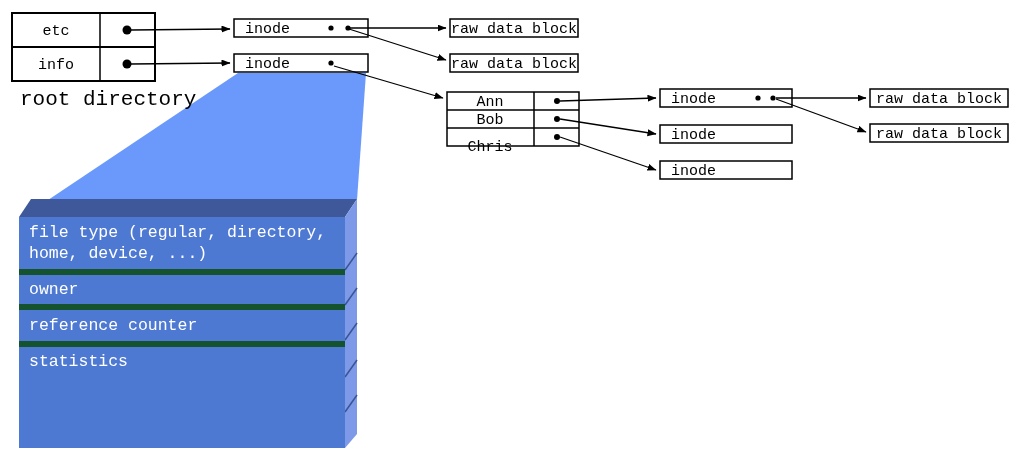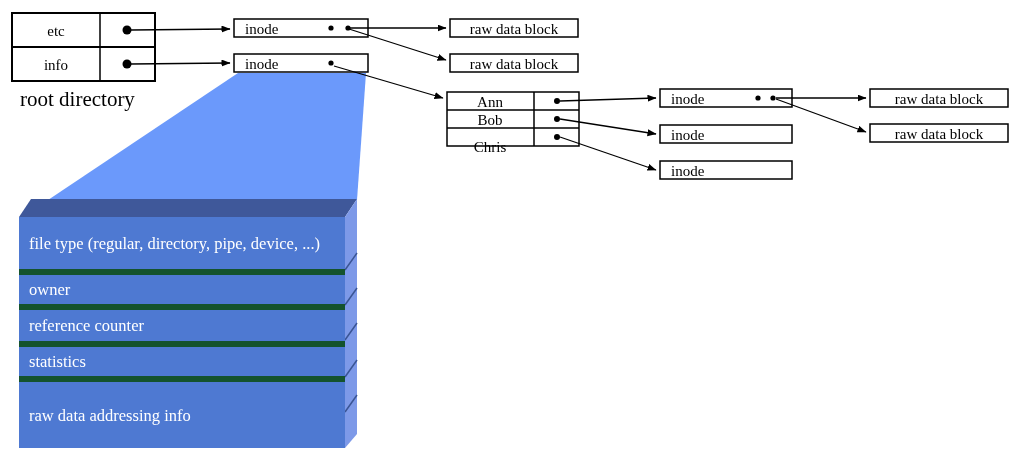--- a/index.html
+++ b/index.html
@@ -1,17 +1,17 @@
 <!DOCTYPE html>
 <html><head>
 <meta charset="utf-8">
 <style>
   html,body{margin:0;padding:0;background:#fff;}
   #stage{position:relative;width:1017px;height:464px;background:#ffffff;overflow:hidden;
-         font-family:Liberation Serif, serif;}
+         font-family:Liberation Mono, monospace;}
   svg{position:absolute;left:0;top:0;}
   .lbl{position:absolute;color:#000;font-size:15px;line-height:1;white-space:nowrap;}
   .ctr{transform:translate(-50%,-50%);}
   .vctr{transform:translate(0,-50%);}
   .caption{font-size:21px;}
   
   #inode-detail{position:absolute;left:19px;top:217px;width:326px;height:231px;
                 background:#4e79d2;display:flex;flex-direction:column;}
   #inode-detail .field{box-sizing:border-box;color:#ffffff;font-size:16.5px;line-height:21px;
                 display:flex;align-items:center;padding:0 10px;border-top:6px solid #14532d;}
@@ -120,29 +120,26 @@
 
   <span class="lbl vctr" style="left:671px;top:99px">inode</span>
   <span class="lbl vctr" style="left:671px;top:135px">inode</span>
   <span class="lbl vctr" style="left:671px;top:171px">inode</span>
 
   <span class="lbl ctr" style="left:939px;top:99px">raw data block</span>
   <span class="lbl ctr" style="left:939px;top:134px">raw data block</span>
 
   <div id="inode-detail">
     <div class="field h52">
-        <span class="txt">file type (regular, directory, pipe, device, ...)</span>
+        <span class="txt">file type (regular, directory, home, device, ...)</span>
       </div>
     <div class="field h35">
         <span class="txt">owner</span>
       </div>
     <div class="field h37">
         <span class="txt">reference counter</span>
       </div>
     <div class="field h35">
         <span class="txt">statistics</span>
       </div>
-    <div class="field grow">
-        <span class="txt">raw data addressing info</span>
-      </div>
   </div>
 
 </div>
 
 </body></html>

